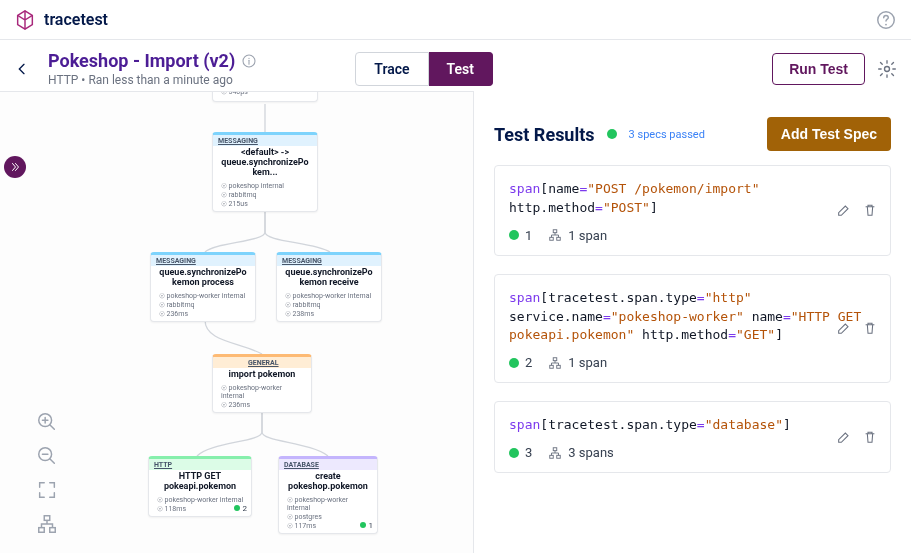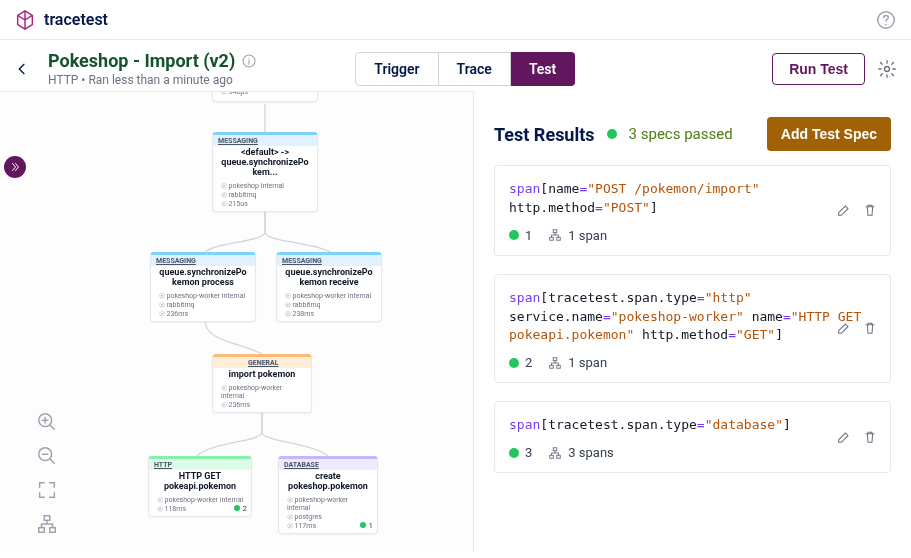--- a/index.html
+++ b/index.html
@@ -31,21 +31,21 @@
   
   .header {
     display: flex;
     align-items: center;
     padding: 10px 14px 4px 14px;
     gap: 18px;
   }
   .back-chevron { width: 16px; height: 16px; color: #031849; cursor:pointer; }
   .title-block { flex: 0 0 auto; display:flex; flex-direction: column; }
   .title-row { display:flex; align-items:center; gap:6px; }
-  .title { font-size: 18px; font-weight: 700; color:#14532d; }
+  .title { font-size: 18px; font-weight: 700; color:#4c1d95; }
   .title-info { width:16px; height:16px; color:#9ca3af; }
   .subtitle { font-size: 12px; color:#6b7280; margin-top:2px; }
 
   .tabs-center { margin-left: 80px; display:flex; }
   .tab {
     padding: 8px 18px;
     font-size: 14px;
     font-weight:600;
     border: 1px solid #d1d5db;
     background:#fff;
@@ -119,21 +119,21 @@
   svg.edges { position:absolute; left:0; top:0; width:100%; height:100%; pointer-events:none; }
   svg.edges path { stroke:#d1d5db; stroke-width:1.3; fill:none; }
 
   
   .panel { flex:1; display:flex; flex-direction:column; overflow:hidden; }
   .panel-head {
     display:flex; align-items:center; padding:26px 20px 14px 20px; gap:12px;
   }
   .panel-title { font-size:18px; font-weight:700; color:#031849; }
   .dot-green { width:10px; height:10px; border-radius:50%; background:#22c55e; display:inline-block; }
-  .specs-text { font-size:15px; color:#4d7c0f; }
+  .specs-text { font-size:11px; color:#3b82f6; }
   .add-spec {
     margin-left:auto;
     background:#a16207; color:#fff; border:none; border-radius:4px;
     padding:9px 14px; font-size:14px; font-weight:600; cursor:pointer;
   }
 
   .spec-list { overflow-y:auto; padding:0 20px 20px 20px; display:flex; flex-direction:column; gap:18px;}
   .spec {
     border:1px solid #e5e7eb; border-radius:4px; padding:14px 14px 12px 14px; position:relative;
   }
@@ -182,21 +182,20 @@
       <svg class="title-info" viewBox="0 0 24 24">
         <circle cx="12" cy="12" r="9" stroke="currentColor" stroke-width="1.6" fill="none"></circle>
         <circle cx="12" cy="8" r="1" fill="currentColor"></circle>
         <path d="M12 11v6" stroke="currentColor" stroke-width="1.6" stroke-linecap="round"></path>
       </svg>
     </div>
     <span class="subtitle">HTTP • Ran less than a minute ago</span>
   </div>
 
   <div class="tabs-center">
-    <div class="tab">Trigger</div>
     <div class="tab">Trace</div>
     <div class="tab active">Test</div>
   </div>
 
   <div class="header-right">
     <button class="run-btn">Run Test</button>
     <svg class="gear" viewBox="0 0 24 24">
       <circle cx="12" cy="12" r="3" stroke="currentColor" stroke-width="1.6" fill="none"></circle>
       <path d="M12 2v3M12 19v3M4.2 4.2l2.1 2.1M17.7 17.7l2.1 2.1M2 12h3M19 12h3M4.2 19.8l2.1-2.1M17.7 6.3l2.1-2.1" stroke="currentColor" stroke-width="1.6" stroke-linecap="round"></path>
     </svg>

